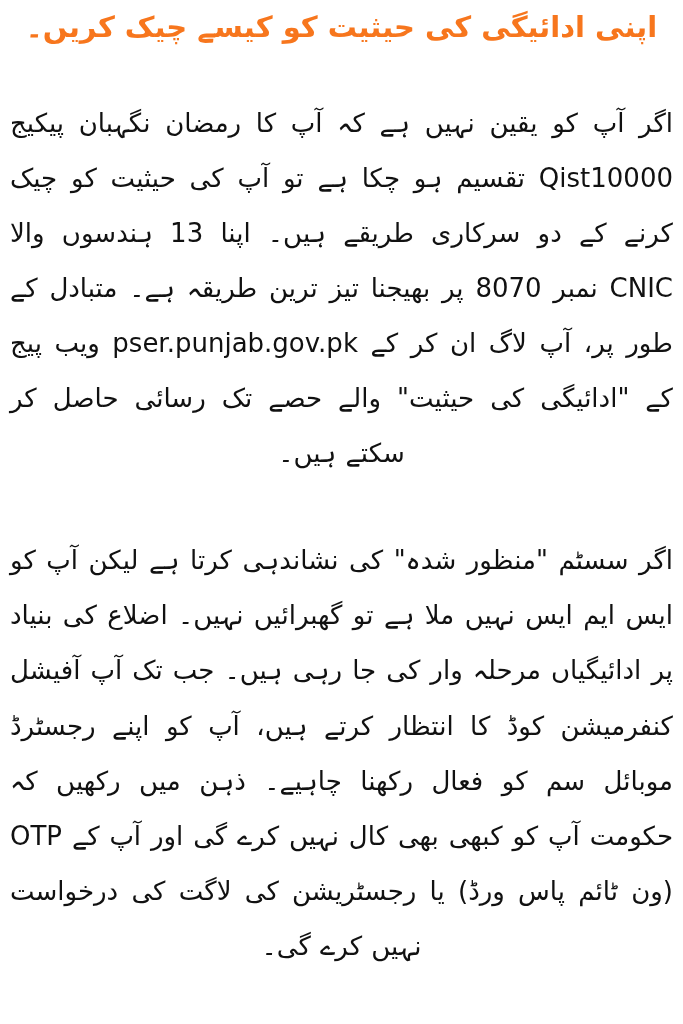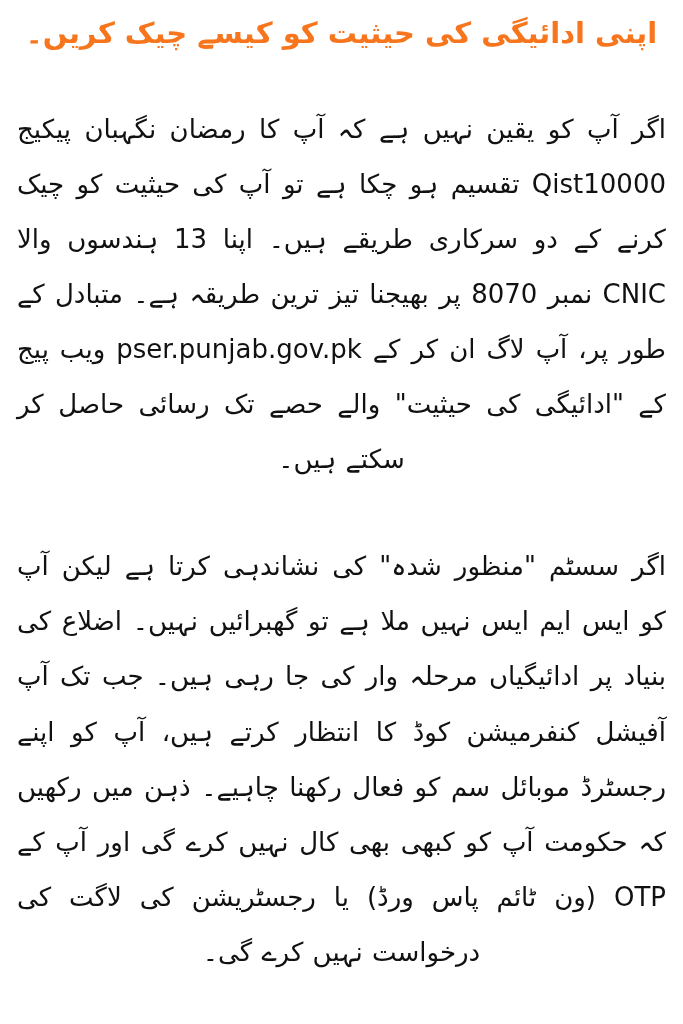--- a/index.html
+++ b/index.html
@@ -5,42 +5,42 @@
   html, body {
     margin: 0;
     padding: 0;
     background: #ffffff;
   }
   .page {
     width: 683px;
     min-height: 1024px;
     box-sizing: border-box;
     margin: 0 auto;
-    padding: 8px 10px 20px;
+    padding: 2px 10px 20px;
     background: var(--bg, #ffffff);
     direction: rtl;
     font-family: "DejaVu Sans", sans-serif;
     color: var(--text, #111111);
   }
   .heading, .subheading {
     color: var(--accent, #F7761D);
     text-align: center;
     font-size: 29px;
     font-weight: 700;
     line-height: 1.5;
   }
   .heading {
     margin: 4px 0 46px;
   }
   .para {
     font-size: 26px;
     line-height: 2.12;
     text-align: justify;
     text-align-last: center;
-    margin: 0 7px 52px;
+    margin: 0 0 52px;
     word-spacing: 1px;
   }
   .para:last-child {
     margin-bottom: 0;
   }
 </style>
 </head>
 <body>
 
 <main class="page">

